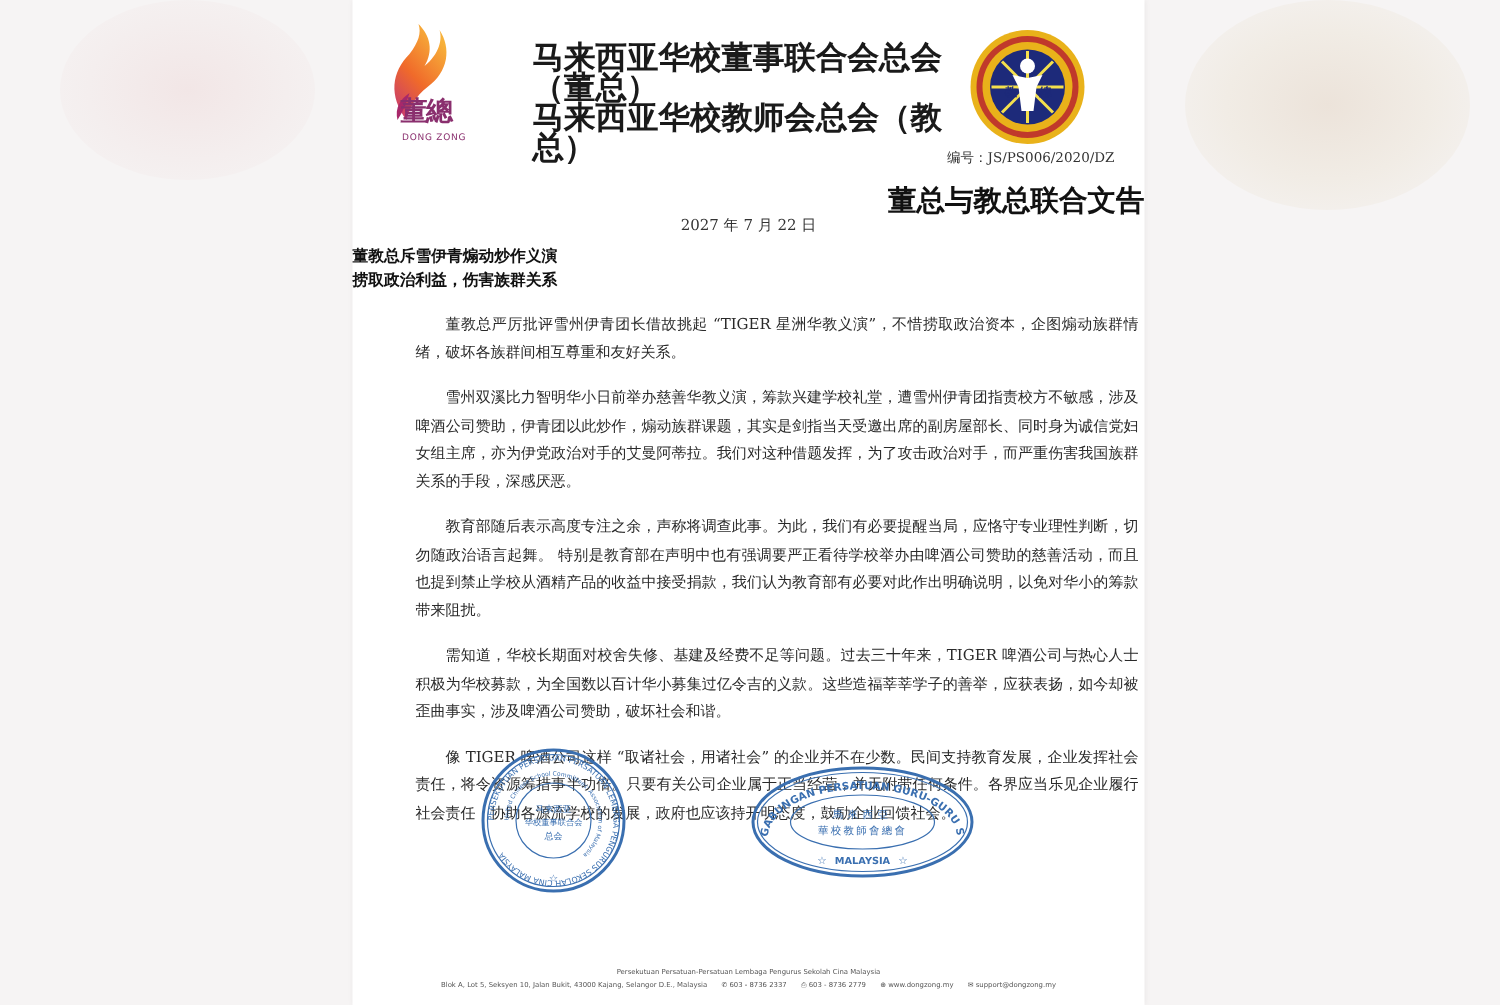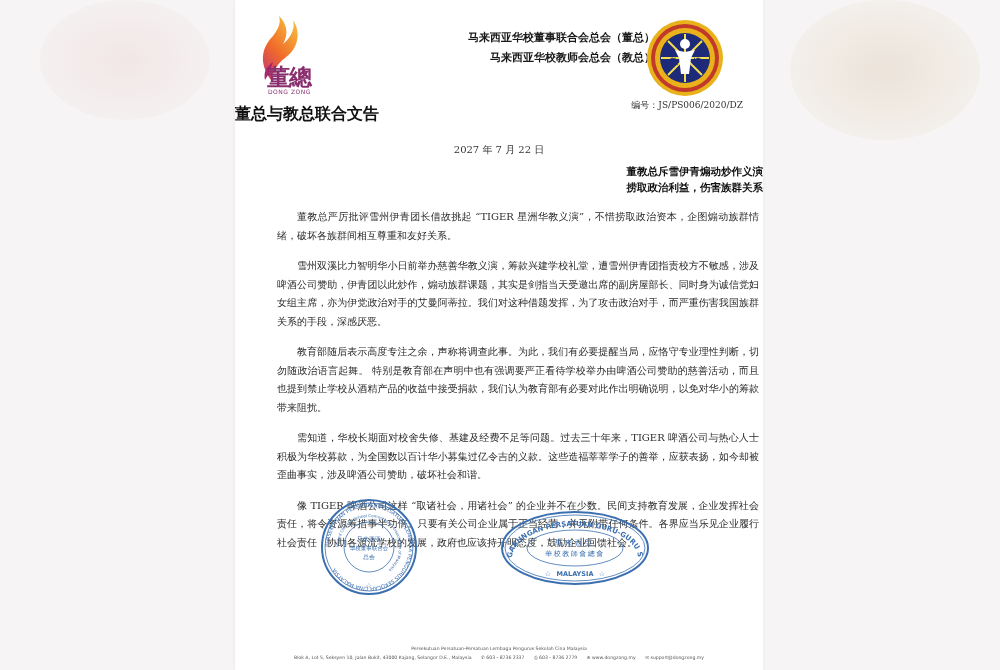--- a/index.html
+++ b/index.html
@@ -18,45 +18,45 @@
     border-radius: 50%;
     background: radial-gradient(ellipse at center, #ece3da 0%, #f1ece5 50%, rgba(246,244,244,0) 100%);
   }
   .page {
     position: absolute; left: 235px; top: 0; width: 528px; height: 670px;
     background: #ffffff;
     box-shadow: 0 0 4px rgba(0,0,0,0.06);
   }
   .logo-dz { position: absolute; left: 18px; top: 14px; width: 75px; height: 80px; }
   .logo-dz .dz-chars {
-    position: absolute; left: 14px; top: 48px; font-size: 23px; font-weight: bold;
+    position: absolute; left: 14px; top: 48px; font-size: 18px; font-weight: bold;
     color: #8a2f6e; font-family: "DejaVu Sans", sans-serif; letter-spacing: -1px;
   }
   .logo-dz .dz-latin {
     position: absolute; left: 15px; top: 74px; font-size: 6px; color: #8a2f6e;
     font-family: "DejaVu Sans", sans-serif; letter-spacing: 0.5px;
   }
   .logo-jz { position: absolute; left: 410px; top: 18px; width: 80px; height: 80px; }
   .org-names {
-    position: absolute; left: 120px; top: 28px; width: 300px; text-align: right;
-    font-size: 11px; font-weight: bold; color: #1a1a1a; line-height: 20px;
+    position: absolute; left: 120px; top: 28px; width: 300px; text-align: left;
+    font-size: 21px; font-weight: bold; color: #1a1a1a; line-height: 20px;
   }
   .ref-no {
     position: absolute; right: 20px; top: 99px; font-size: 9px; color: #333;
   }
   .doc-title {
-    position: absolute; left: 0; width: 100%; top: 104px; text-align: left;
-    font-size: 16px; font-weight: bold; color: #111;
+    position: absolute; left: 0; width: 100%; top: 121px; text-align: right;
+    font-size: 19px; font-weight: bold; color: #111;
   }
   .doc-date {
     position: absolute; left: 0; width: 100%; top: 143px; text-align: center;
     font-size: 10px; color: #333;
   }
   .doc-headline {
-    position: absolute; left: 0; width: 100%; top: 163px; text-align: right;
+    position: absolute; left: 0; width: 100%; top: 163px; text-align: left;
     font-size: 10.5px; font-weight: bold; color: #111; line-height: 16px;
   }
   .body-text {
     position: absolute; left: 23px; width: 482px; top: 208px;
     font-size: 10px; color: #2a2a2a; line-height: 18.5px; text-align: justify; margin-left: 19px;
   }
   .body-text p { margin: 0 0 12px 0; text-indent: 2em; }
   .stamp-dz { position: absolute; left: 85px; top: 498px; width: 98px; height: 98px; }
   .stamp-jz { position: absolute; left: 265px; top: 510px; width: 150px; height: 76px; }
   .footer {

